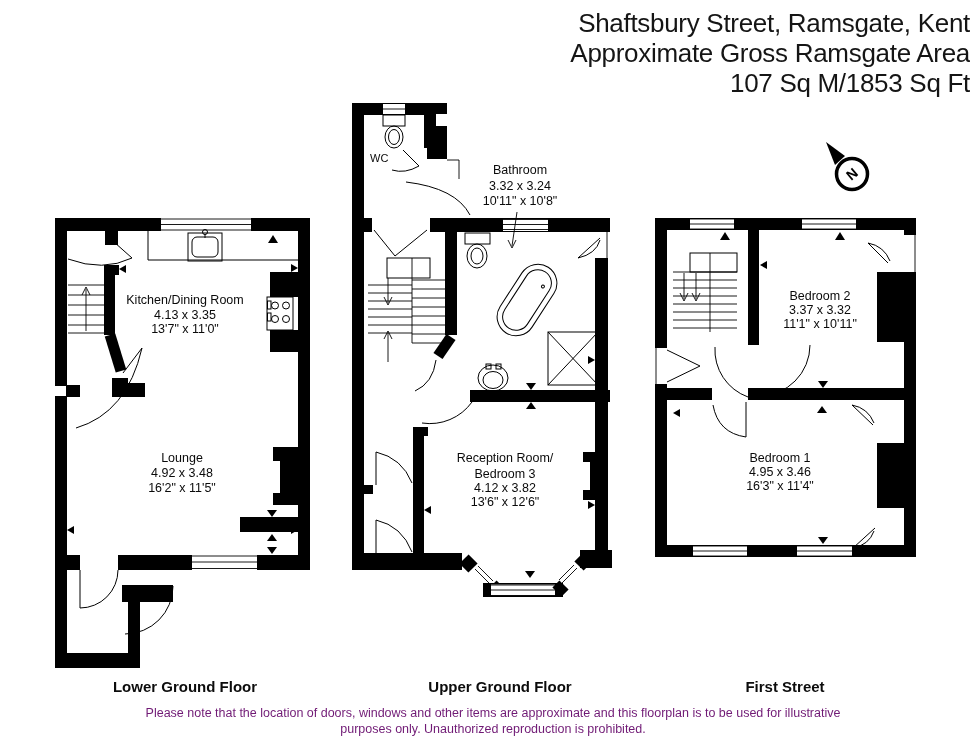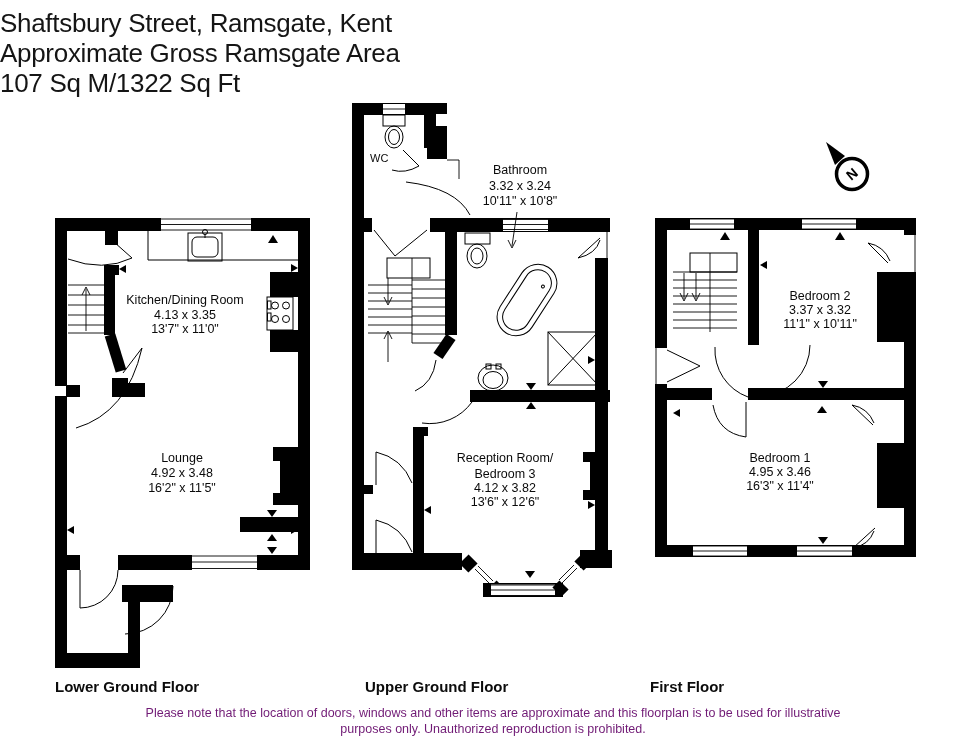--- a/index.html
+++ b/index.html
@@ -1,20 +1,20 @@
 <!DOCTYPE html>
 <html><head>
 <meta charset="utf-8">
 <style>
   html,body{margin:0;padding:0;background:#fff;}
   #page{position:relative;width:970px;height:750px;background:#ffffff;overflow:hidden;
         font-family:"Liberation Sans",sans-serif;color:#121212;}
-  .title{position:absolute;top:8px;left:0;width:100%;text-align:left;
+  .title{position:absolute;top:8px;left:0;width:100%;text-align:right;
          font-size:26px;line-height:30px;letter-spacing:-0.3px;color:#151515;}
-  .floor-label{position:absolute;top:678px;text-align:left;font-weight:bold;
+  .floor-label{position:absolute;top:678px;text-align:center;font-weight:bold;
                font-size:15px;color:#0c0c0c;}
   #lbl-lower{left:55px;width:260px;}
   #lbl-upper{left:365px;width:270px;}
   #lbl-first{left:650px;width:270px;}
   .footer{position:absolute;top:705px;left:8px;width:100%;text-align:center;
           font-size:12.5px;line-height:16px;color:#701a75;}
   svg{position:absolute;overflow:visible;}
   #svg-lower{left:55px;top:215px;}
   #svg-upper{left:350px;top:100px;}
   #svg-first{left:650px;top:215px;}
@@ -30,21 +30,21 @@
   text.north{font-family:"Liberation Sans",sans-serif;font-size:14px;font-weight:bold;fill:#000;text-anchor:middle;}
 </style>
 </head>
 <body>
 
 <div id="page">
 
   <div class="title">
     <div>Shaftsbury Street, Ramsgate, Kent</div>
     <div>Approximate Gross Ramsgate Area</div>
-    <div>107 Sq M/1322 Sq Ft</div>
+    <div>107 Sq M/1853 Sq Ft</div>
   </div>
 
   <svg id="svg-lower" width="260" height="455" viewBox="0 0 260 455">
     <g>
       <rect class="wall" x="10" y="3" width="96" height="13"></rect>
       <rect class="wall" x="196" y="3" width="59" height="13"></rect>
       <rect class="wall" x="0" y="3" width="12" height="450"></rect>
       <rect class="wall" x="243" y="3" width="12" height="352"></rect>
       <rect class="wall" x="50" y="3" width="13" height="27"></rect>
       <rect class="wall" x="49" y="50" width="15" height="10"></rect>
@@ -359,20 +359,20 @@
   </svg>
 
   <svg id="svg-compass" width="66" height="66" viewBox="0 0 66 66">
     <circle cx="34" cy="38" r="15.5" fill="none" stroke="#000" stroke-width="3.5"></circle>
     <polygon points="8,6 27,20 17,29" fill="#000"></polygon>
     <text class="north" x="34" y="43" transform="rotate(-40 34 38)">N</text>
   </svg>
 
   <div class="floor-label" id="lbl-lower">Lower Ground Floor</div>
   <div class="floor-label" id="lbl-upper">Upper Ground Floor</div>
-  <div class="floor-label" id="lbl-first">First Floor</div>
+  <div class="floor-label" id="lbl-first">First Street</div>
 
   <div class="footer">
     <div>Please note that the location of doors, windows and other items are approximate and this floorplan is to be used for illustrative</div>
     <div>purposes only. Unauthorized reproduction is prohibited.</div>
   </div>
 
 </div>
 
 </body></html>

